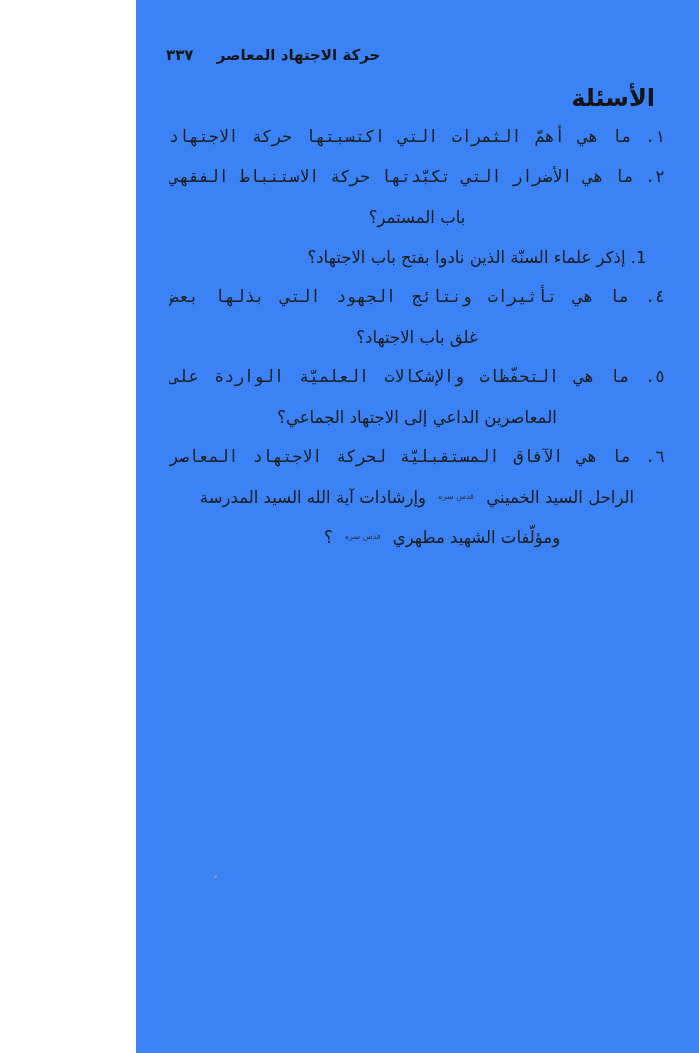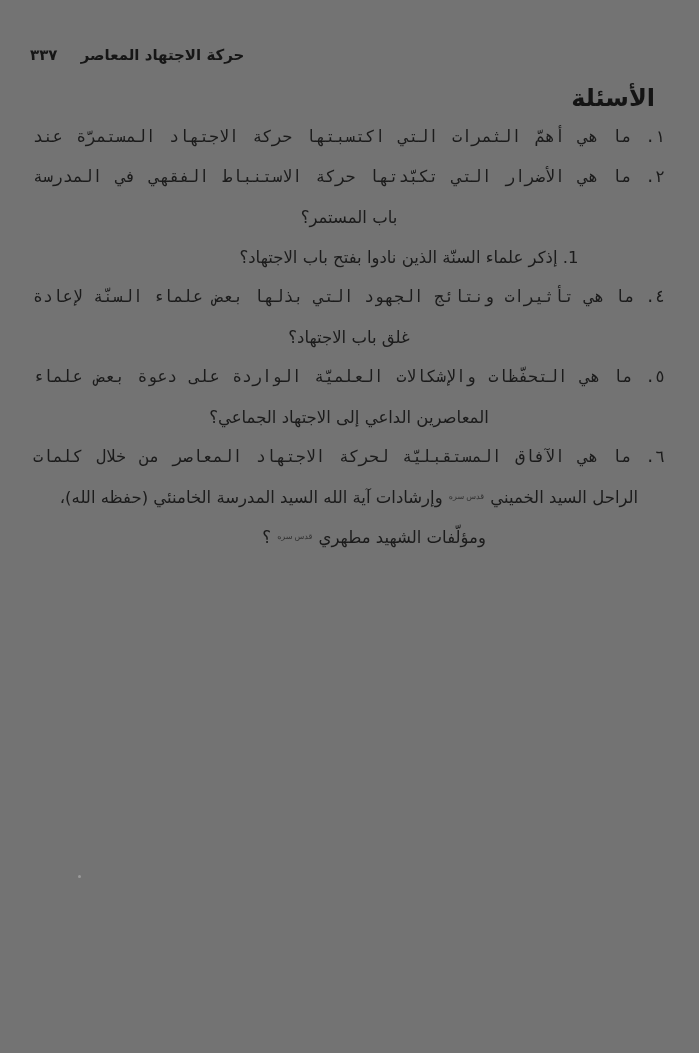--- a/index.html
+++ b/index.html
@@ -3,22 +3,22 @@
 <meta charset="utf-8">
 <style>
   html,body { margin:0; padding:0; }
   body {
     width:699px; height:1053px;
     background:#ffffff;
     font-family:"DejaVu Sans", sans-serif;
   }
   .page {
     position:relative;
-    width:699px; height:1053px;
-    background:#737373;
+    width:563px; height:1053px;
+    background:#3b82f6;
     color:#1b1b1b;
     direction:rtl;
     overflow:hidden;
   }
   .running-head {
     position:absolute;
     top:46px; left:30px;
     direction:rtl;
     white-space:nowrap;
     font-size:15px;
@@ -52,22 +52,21 @@
   .shift-right-lg { padding-left:120px; }
   .shift-right-sm { padding-left:50px; }
   .honorific {
     display:inline-block;
     font-size:8px;
     line-height:1;
     vertical-align:middle;
     color:#2a2a2a;
     opacity:.9;
     transform:translateY(-2px);
-    margin:0 1px;
-    font-family:Liberation Serif, serif;
+    margin:0 7px;
   }
   .speck {
     position:absolute;
     left:78px; top:875px;
     width:3px; height:3px;
     background:#9a9a9a;
     border-radius:50%;
   }
 </style>
 </head>

